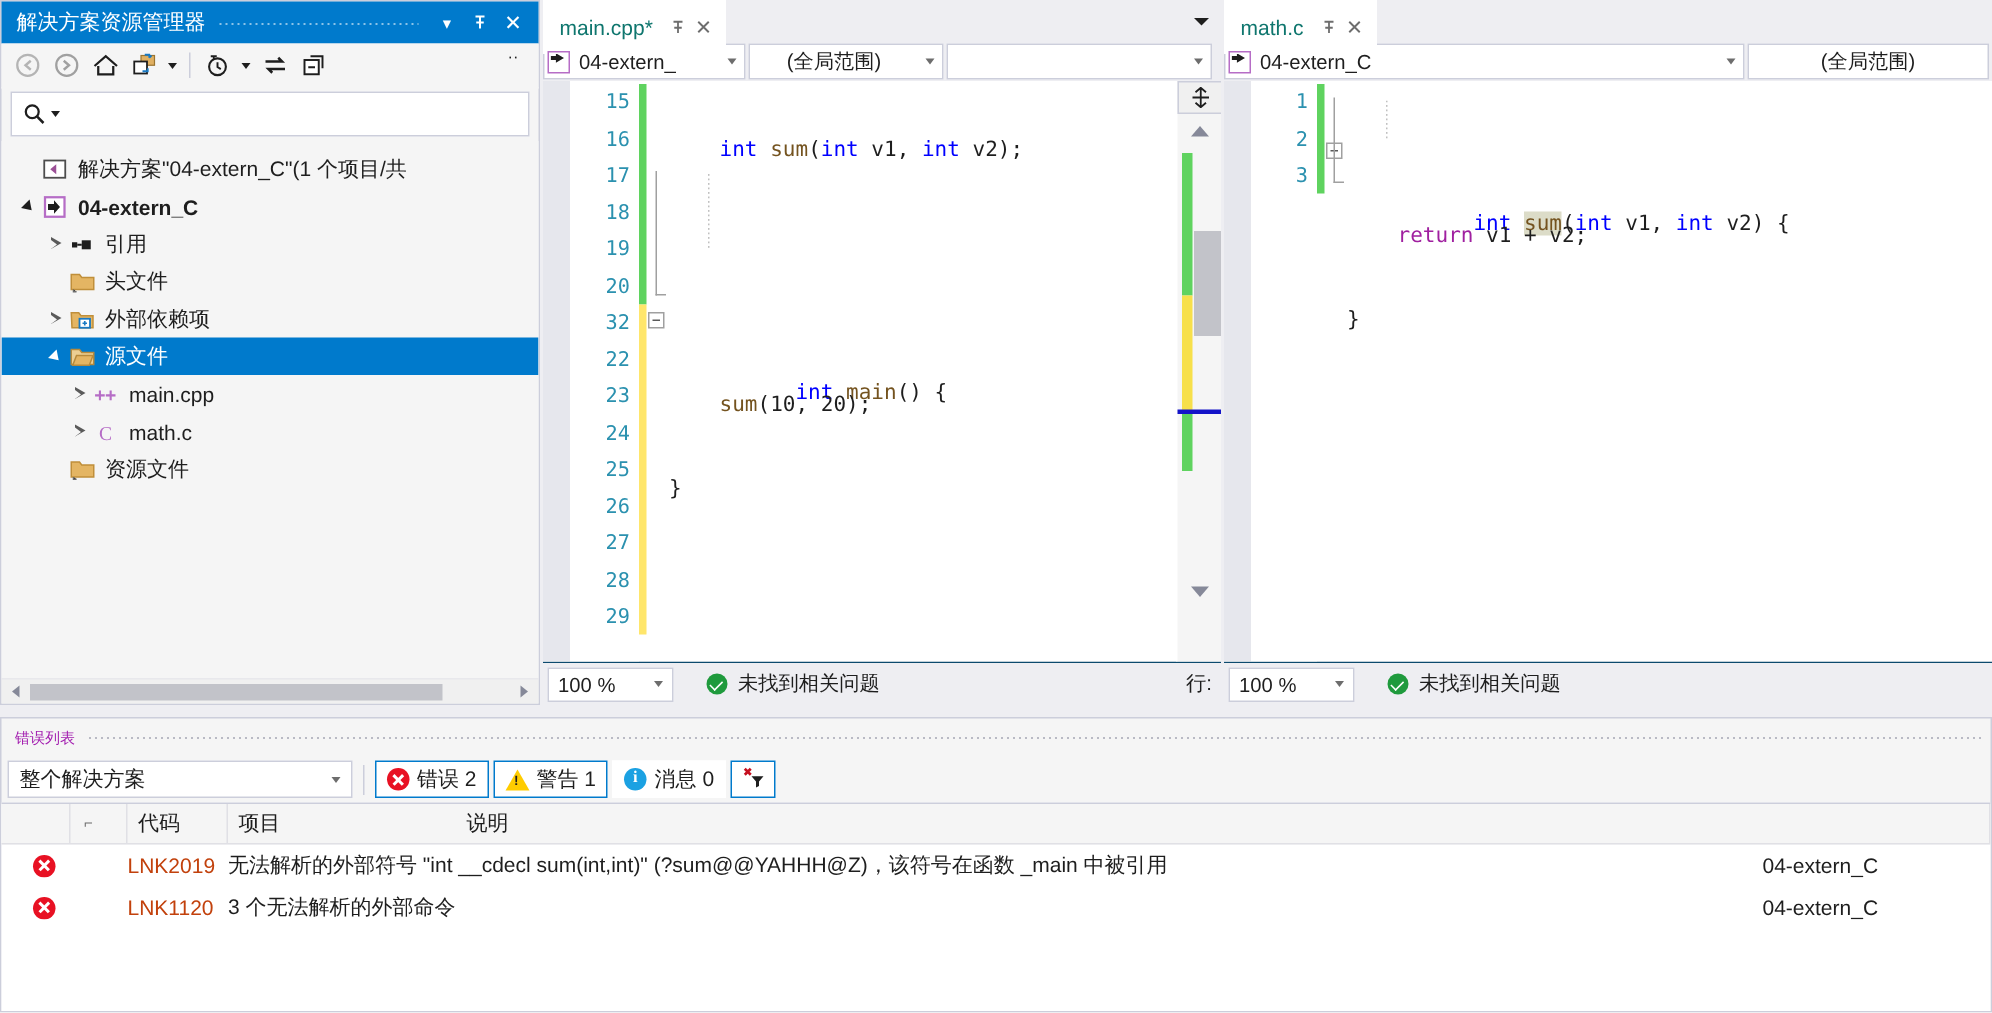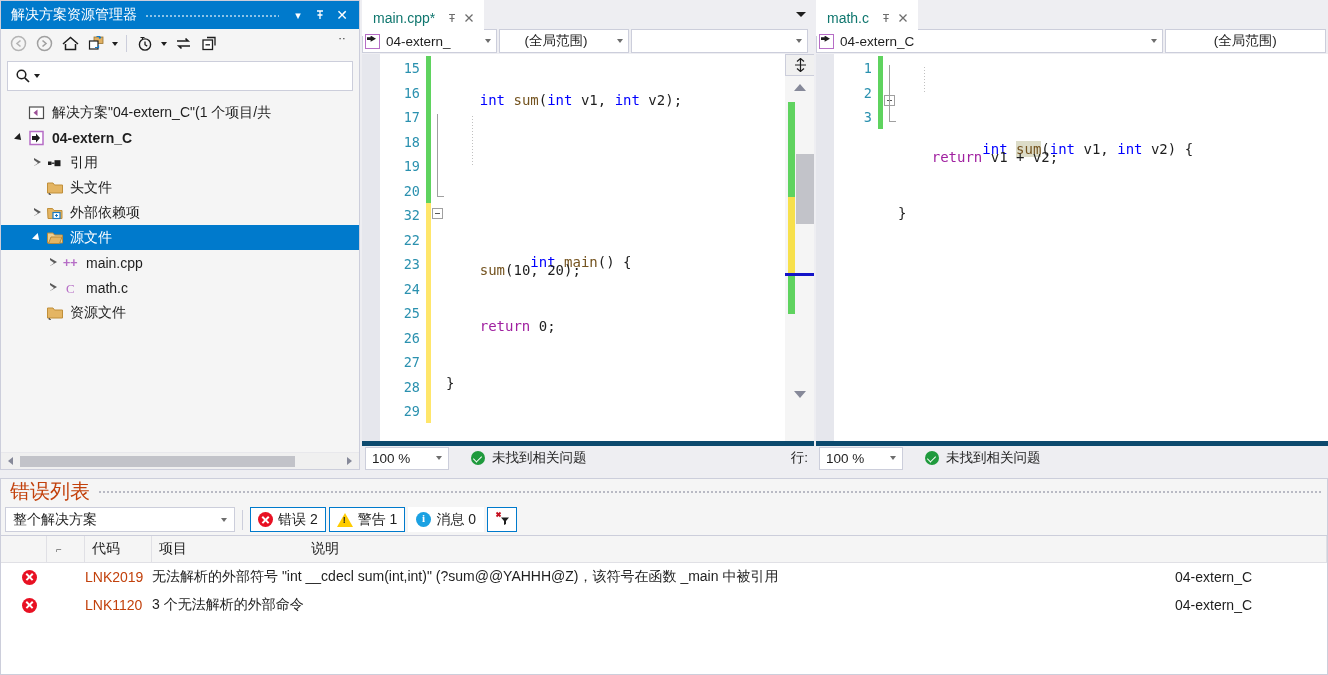--- a/index.html
+++ b/index.html
@@ -205,21 +205,21 @@
     display: flex; align-items: center; justify-content: center;
   }
   .vs-arrow { position: absolute; left: 0; width: 30px; height: 18px; display: flex; align-items: center; justify-content: center; }
   .vs-up:after { content:""; border-left: 6px solid transparent; border-right: 6px solid transparent; border-bottom: 7px solid #868999; }
   .vs-dn:after { content:""; border-left: 6px solid transparent; border-right: 6px solid transparent; border-top: 7px solid #868999; }
   .vs-thumb { position: absolute; background: #c2c3c9; }
   .vs-mark { position: absolute; }
 
   .ed-status {
     height: 29px; background: #eeeef2; display: flex; align-items: center; flex: none;
-    padding: 0 6px 0 3px; border-top: 5px solid #0c4a6e;
+    padding: 0 6px 0 3px; border-top: 1px solid #0c4a6e;
   }
   .zoom-combo {
     width: 84px; height: 23px; background: #ffffff; border: 1px solid #cccedb;
     display: flex; align-items: center; font-size: 13.5px; padding-left: 6px; flex: none;
   }
   .zoom-combo .cb-caret2 { margin-left: auto; width: 18px; display:flex; align-items:center; justify-content:center; }
   .zoom-combo .cb-caret2:after { content:""; border-left: 3.5px solid transparent; border-right: 3.5px solid transparent; border-top: 4px solid #6d6d6d; }
   .status-ok { display: flex; align-items: center; margin-left: 22px; font-size: 13.5px; }
   .ok-dot {
     width: 14px; height: 14px; border-radius: 50%; background: #1f9a3d; margin-right: 7px;
@@ -230,21 +230,21 @@
     border: solid #ffffff; border-width: 0 1.6px 1.6px 0; transform: rotate(45deg);
   }
   .status-right { margin-left: auto; font-size: 13.5px; }
 
   
   #error-list {
     position: absolute; left: 0; top: 478px; width: 1328px; height: 197px;
     background: #f5f5f5; border: 1px solid #cccedb; display: flex; flex-direction: column;
   }
   .el-titlebar { height: 25px; display: flex; align-items: center; padding: 0 6px 0 9px; flex: none; }
-  .el-title { font-size: 20px; color: #c2410c; white-space: nowrap; }
+  .el-title { font-size: 10px; color: #a21caf; white-space: nowrap; }
   .el-grip {
     flex: 1; height: 100%; margin-left: 8px;
     background-image: radial-gradient(circle, #b9bac4 0.8px, transparent 1px);
     background-size: 4px 4px; background-position: 0 11px; background-repeat: repeat-x;
   }
   .el-toolbar { height: 31px; display: flex; align-items: center; padding: 0 4px; flex: none; }
   .scope-combo {
     width: 230px; height: 25px; background: #ffffff; border: 1px solid #cccedb;
     display: flex; align-items: center; padding-left: 7px; font-size: 14px; flex: none;
   }
@@ -574,21 +574,20 @@
       </div>
 
       <div class="ed-code">
         <div class="cl"><span class="pl">    </span><span class="kw">int</span> <span class="fn">sum</span><span class="pl">(</span><span class="kw">int</span><span class="pl"> v1, </span><span class="kw">int</span><span class="pl"> v2);</span></div>
         <div class="cl"></div>
         <div class="cl">
           <span class="fold-box"></span>
           <span class="kw">int</span> <span class="fn">main</span><span class="pl">() {</span>
         </div>
         <div class="cl"><span class="pl">    </span><span class="fn">sum</span><span class="pl">(</span><span class="num">10</span><span class="pl">, </span><span class="num">20</span><span class="pl">);</span></div>
-        <div class="cl"><span class="pl">    </span><span class="ctl">return</span><span class="pl"> </span><span class="num">0</span><span class="pl">;</span></div>
         <div class="cl"><span class="pl">}</span></div>
         <div class="cl"></div>
         
         
         
         
         
         
         
         

